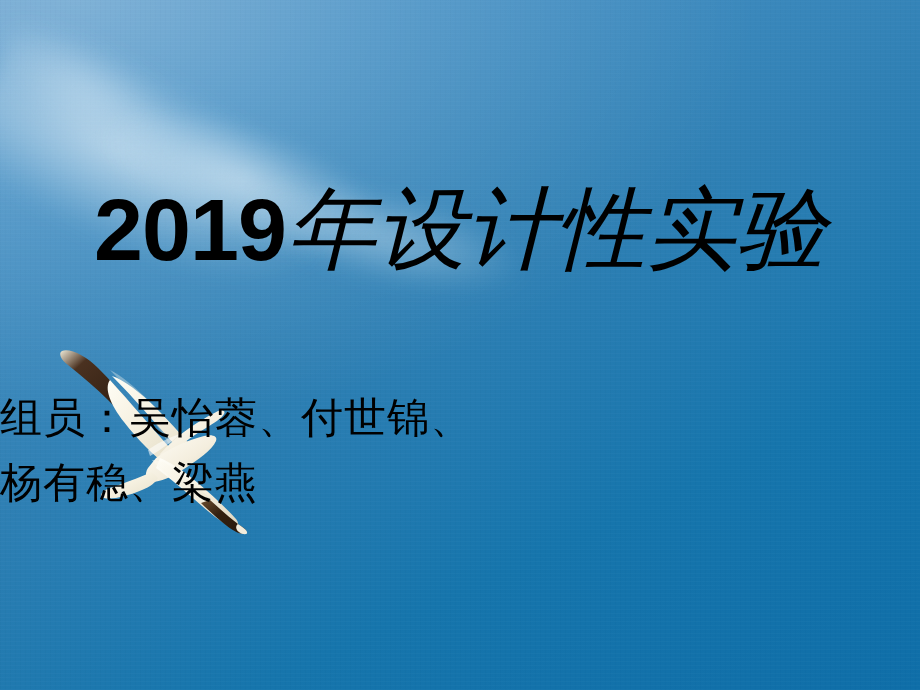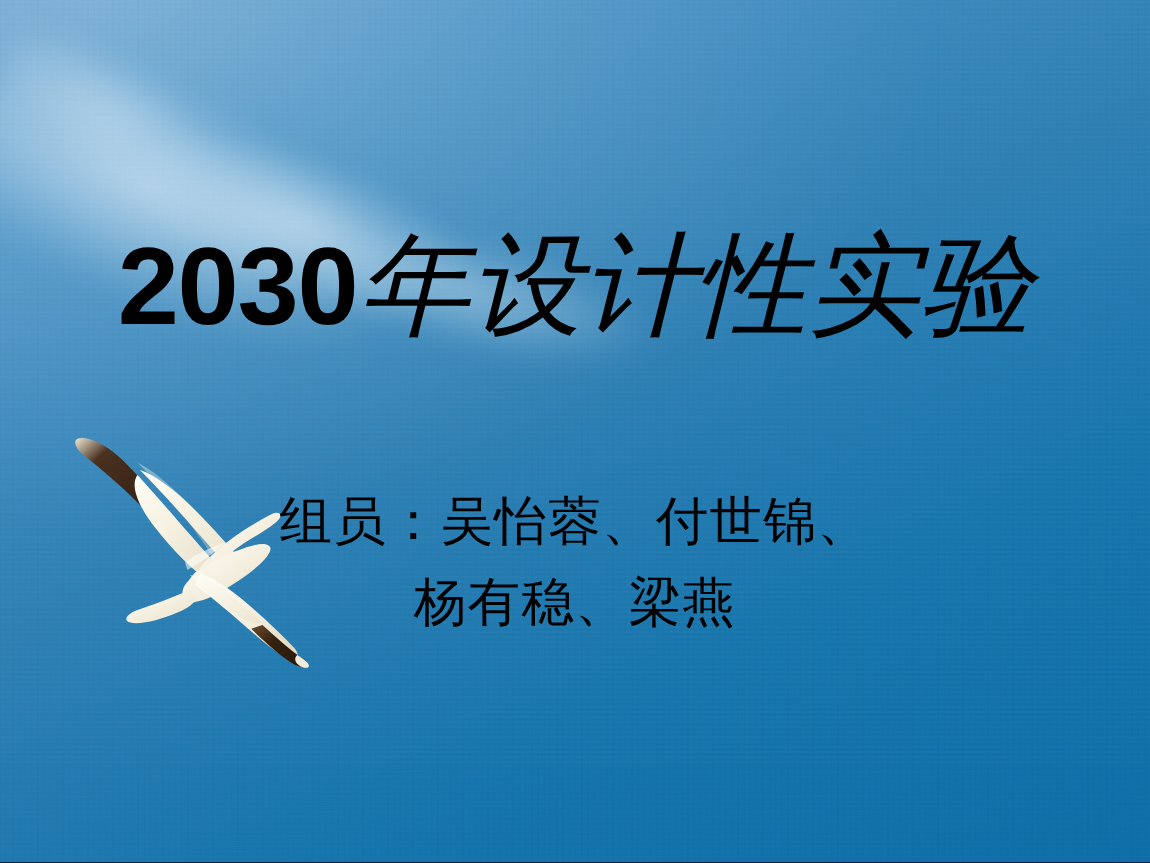--- a/index.html
+++ b/index.html
@@ -114,21 +114,21 @@
     letter-spacing: 0px;
     font-style: italic;
   }
 
   
   .subtitle {
     position: absolute;
     left: 0;
     top: 386px;
     width: 920px;
-    text-align: center;
+    text-align: left;
     color: #000000;
     font-family: "Liberation Serif", "DejaVu Serif", serif;
     font-size: 42px;
     line-height: 1.55;
     letter-spacing: 1px;
   }
   .subtitle .line { display: block; white-space: nowrap; }
 </style>
 </head>
 <body>
@@ -212,21 +212,21 @@
                C166,187 156,178 149,171 Z" fill="url(#tipB)"></path>
       <path d="M186,192 C190,195 194,197 195,200
                C196,203 191,203 187,200 C184,198 183,194 186,192 Z" fill="#f2ecdc"></path>
 
       <path d="M96,118 C104,112 116,106 128,102
                C120,110 108,118 98,124 Z" fill="#ffffff" opacity="0.55"></path>
     </svg>
   </div>
 
   <div class="title">
-    <span class="lat">2030</span><span class="han">年设计性实验</span>
+    <span class="lat">2019</span><span class="han">年设计性实验</span>
   </div>
 
   <div class="subtitle">
     <span class="line">组员：吴怡蓉、付世锦、</span>
     <span class="line">杨有稳、梁燕</span>
   </div>
 
 </div>
 
 </body></html>

